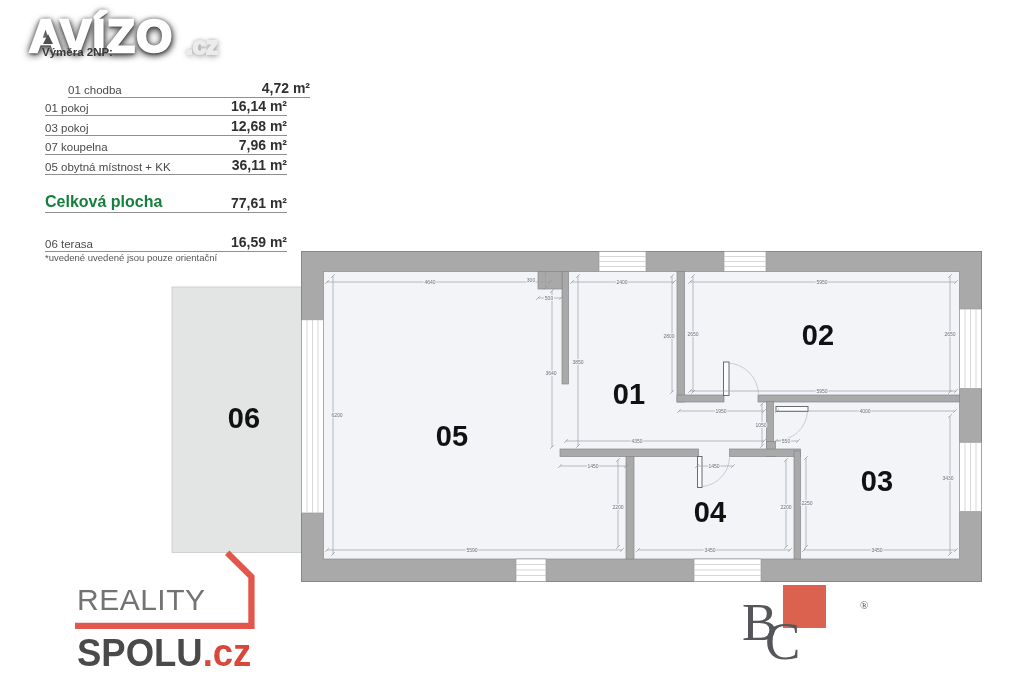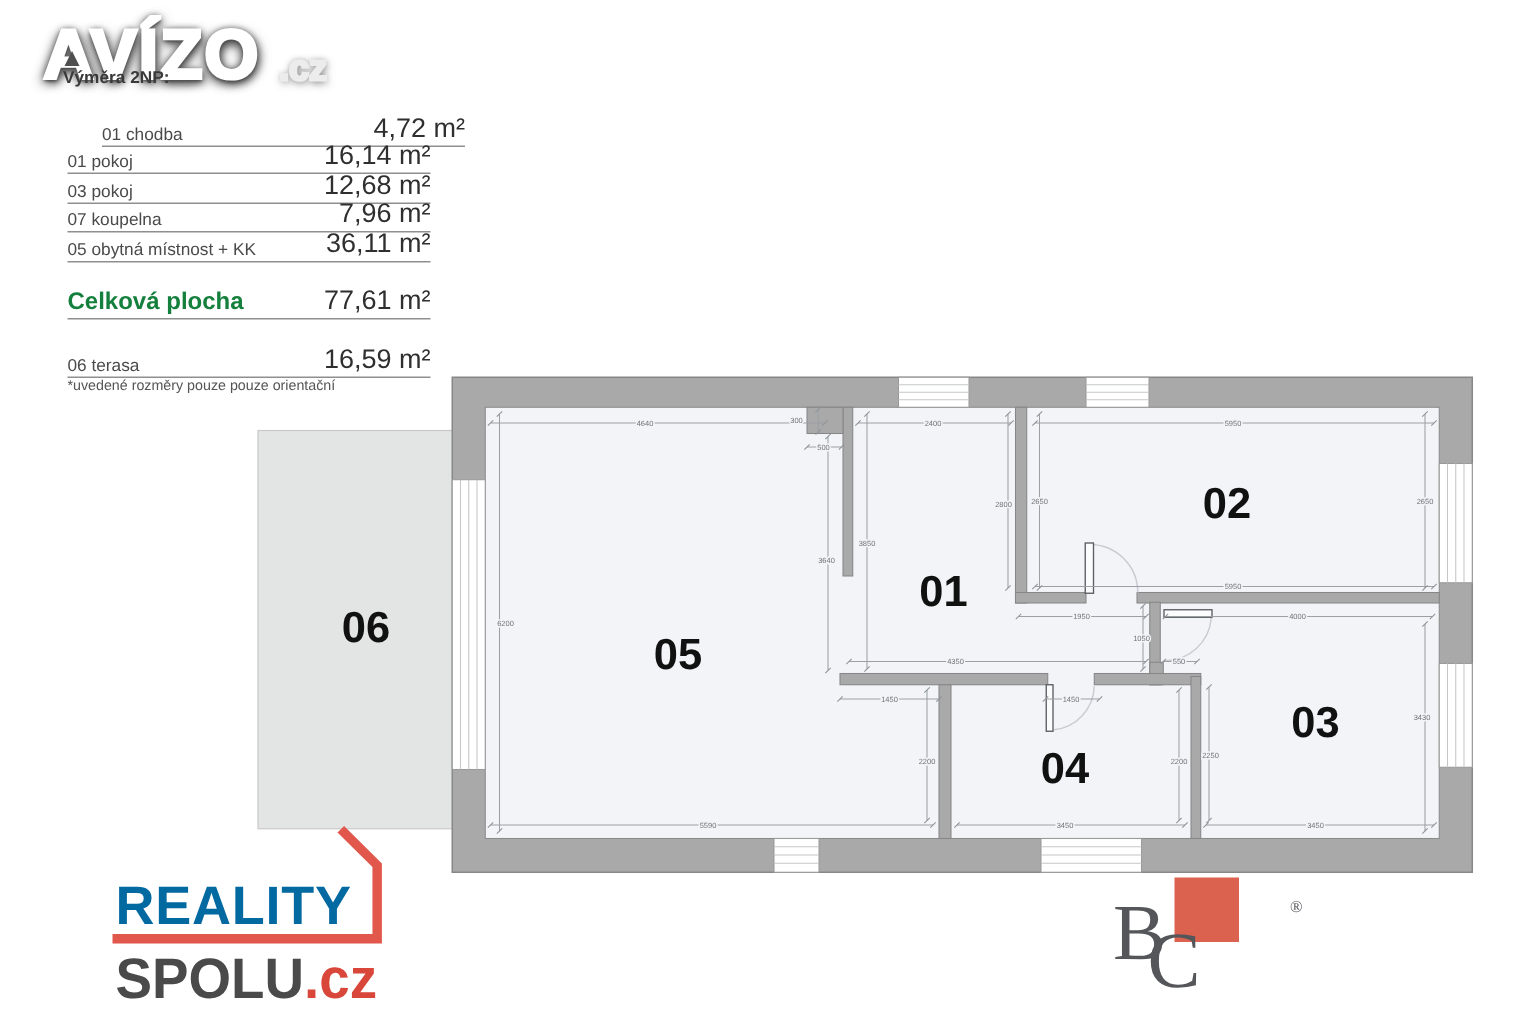--- a/index.html
+++ b/index.html
@@ -1,21 +1,21 @@
 <!DOCTYPE html>
 <html><head>
 <meta charset="utf-8">
 <style>
 html,body{margin:0;padding:0;width:1024px;height:683px;background:#fff;overflow:hidden;
 font-family:"Liberation Sans",sans-serif;}
 .abs{position:absolute;}
 #tbl{position:absolute;left:45px;top:0;width:243px;font-size:11.5px;color:#4a4a4a;}
 .row{position:absolute;left:0;width:242px;border-bottom:0.9px solid #8f8f8f;height:18px;}
 .row .lab{position:absolute;left:0;bottom:1px;white-space:nowrap;}
-.row .val{position:absolute;right:0;bottom:1px;font-weight:normal;font-size:18px;color:#2f2f2f;text-align:right;}
+.row .val{position:absolute;right:0;bottom:1px;font-weight:bold;font-size:14px;color:#2f2f2f;text-align:right;}
 </style>
 </head>
 <body>
 
 <div class="abs" style="left:0;top:0;width:300px;height:80px;">
   <span class="abs" style="left:29px;top:15px;font-size:46px;line-height:42px;font-weight:bold;letter-spacing:1.5px;color:#fff;-webkit-text-stroke:2.6px #fff;text-shadow:1px 2px 2px rgba(75,75,75,.9),-1px 2px 2px rgba(85,85,85,.8),0 0 4px rgba(95,95,95,1),2px 3px 6px rgba(85,85,85,.95),-3px 3px 7px rgba(100,100,100,.85),3px 1px 7px rgba(110,110,110,.7),-1px -1px 5px rgba(130,130,130,.5);">AVÍZO</span>
   <span class="abs" style="left:186px;top:35px;font-size:24px;line-height:22px;font-weight:bold;color:#ececec;-webkit-text-stroke:2px #ececec;text-shadow:0 0 4px rgba(110,110,110,.85),1px 2px 6px rgba(100,100,100,.75);">.cz</span>
 
   <div class="abs" style="left:43px;top:34px;width:0;height:0;border-left:5px solid transparent;border-right:5px solid transparent;border-bottom:10px solid #4f4f4f;"></div>
 </div>
@@ -52,21 +52,21 @@
   <div class="row" style="top:193.7px;">
       <span class="lab" style="font-weight:bold;font-size:16px;color:#15803d;">Celková plocha</span>
       <span class="val">77,61 m²</span>
     </div>
 
   <div class="row" style="top:233.3px;">
       <span class="lab">06 terasa</span>
       <span class="val">16,59 m²</span>
     </div>
 
-  <div class="abs" style="left:0;top:252px;font-size:9.5px;color:#555;white-space:nowrap;">*uvedené rozměry pouze pouze orientační</div>
+  <div class="abs" style="left:0;top:252px;font-size:9.5px;color:#555;white-space:nowrap;">*uvedené uvedené jsou pouze orientační</div>
 </div>
 
 <svg class="abs" style="left:0;top:0;" width="1024" height="683" viewBox="0 0 1024 683">
 
   <rect x="172" y="287" width="130" height="265.5" fill="#e3e4e4" stroke="#c9c9c9" stroke-width="0.8"></rect>
 
   <rect x="301.5" y="251.5" width="680" height="330" fill="#a9a9a9" stroke="#87878a" stroke-width="1"></rect>
 
   <rect x="323.5" y="271.5" width="636" height="287.5" fill="#f2f4f8" stroke="#8a8a8a" stroke-width="0.7"></rect>
 
@@ -285,21 +285,21 @@
 
     <text x="244" y="428">06</text>
   </g>
 </svg>
 
 <div class="abs" style="left:0;top:550px;width:300px;height:133px;">
 
   <svg class="abs" style="left:0;top:0;" width="300" height="133" viewBox="0 0 300 133">
     <path d="M 75 72.7 L 248.3 72.7 L 248.3 28 L 225 5 L 229.4 0.6 L 254.6 25.6 L 254.6 79 L 75 79 Z" fill="#e2574c"></path>
   </svg>
-  <div class="abs" style="left:77px;top:33px;font-size:36px;font-weight:bold;color:#0369a1;letter-spacing:0.5px;">REALITY</div>
+  <div class="abs" style="left:77px;top:33px;font-size:30px;font-weight:normal;color:#737373;letter-spacing:0.5px;">REALITY</div>
   <div class="abs" style="left:77px;top:82px;font-size:38px;font-weight:bold;color:#4a4a4a;letter-spacing:0;transform:scaleX(.96);transform-origin:0 0;">SPOLU<span style="color:#d9473a;">.cz</span></div>
 </div>
 
 <div class="abs" style="left:700px;top:560px;width:324px;height:123px;">
 
   <div class="abs" style="left:83px;top:24.5px;width:42.5px;height:43px;background:#dc6250;"></div>
   <div class="abs" style="left:0;top:0;width:324px;height:123px;font-family:'Liberation Serif',serif;color:#55565a;">
     <span class="abs" style="left:42px;top:35.5px;font-size:53px;line-height:53px;">B</span>
     <span class="abs" style="left:160px;top:40px;font-size:11px;line-height:11px;">®</span>
     <span class="abs" style="left:65px;top:54.5px;font-size:53px;line-height:53px;">C</span>

